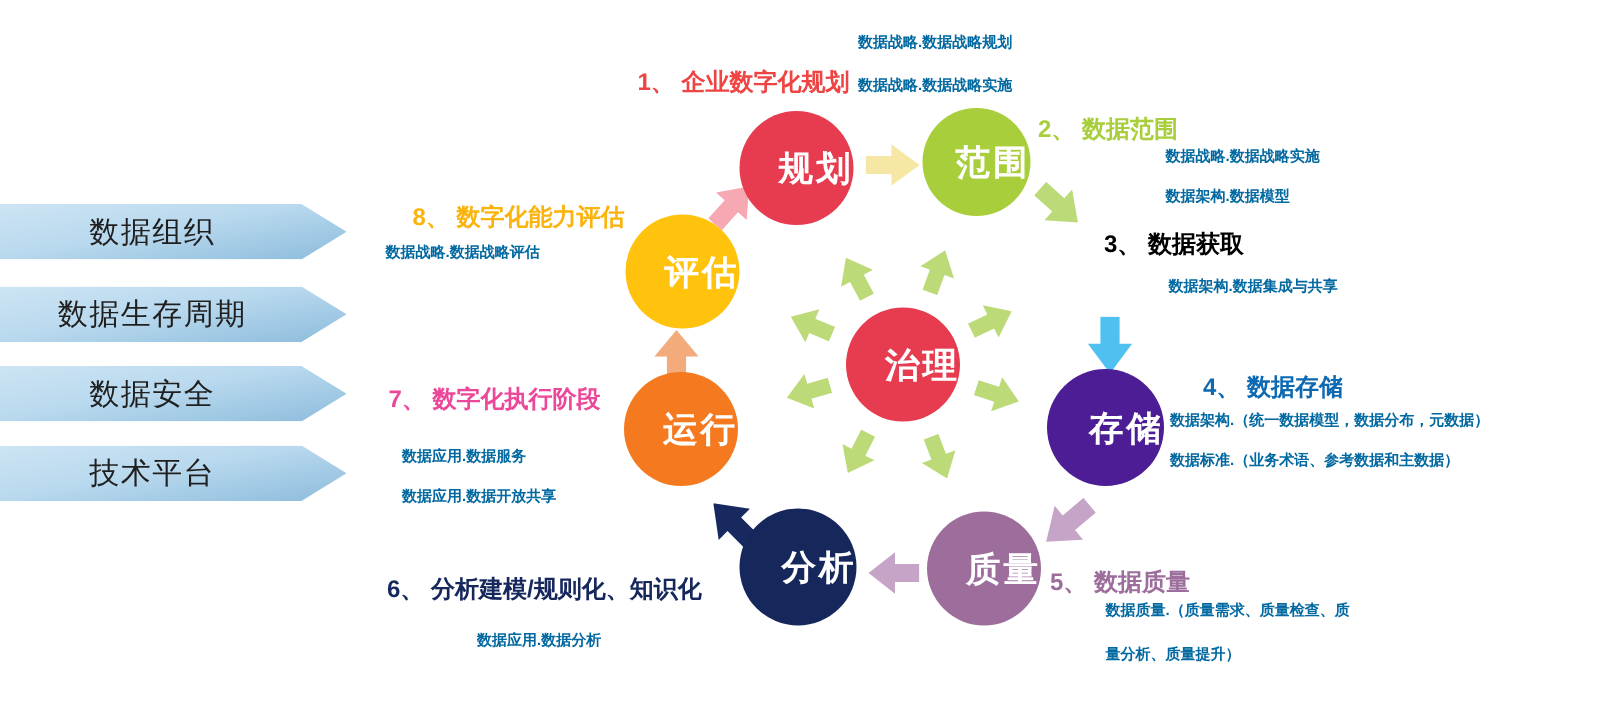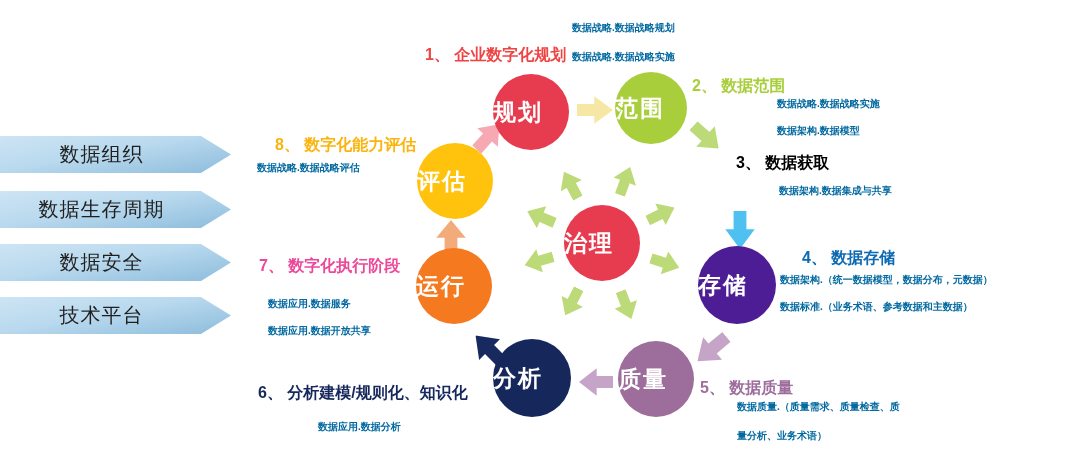--- a/index.html
+++ b/index.html
@@ -14,21 +14,21 @@
     position:absolute; left:0; width:231px; height:37px;
     clip-path:polygon(0 0, 87% 0, 100% 50%, 87% 100%, 0 100%);
     background:linear-gradient(170deg,#cde4f4 0%,#b9d9ee 45%,#8cbcdc 100%);
     display:flex; align-items:center; justify-content:center;
     padding-right:28px;
   }
   .banner span { font-size:20px; color:#1f1f1f; letter-spacing:1px; }
   
   .circle {
     position:absolute; border-radius:50%;
-    display:flex; align-items:center; justify-content:flex-start;
+    display:flex; align-items:center; justify-content:flex-end;
   }
   .circle span { color:#ffffff; font-weight:bold; font-size:23px; letter-spacing:2px; }
   
   .arr {
     position:absolute; width:36px; height:30px;
     clip-path:polygon(0% 30%, 48% 30%, 48% 4%, 100% 50%, 48% 96%, 48% 70%, 0% 70%);
     transform:translate(-50%,-50%) rotate(var(--rot,0deg));
   }
   .arr.radial { width:30px; height:26px; }
   
@@ -106,21 +106,21 @@
 
   <div class="note-title" style="left: 736px; top: 153px; color: #000000;">3、 数据获取</div>
   <div class="note-line" style="left:779px;top:184px">数据架构.数据集成与共享</div>
 
   <div class="note-title" style="left: 802px; top: 248px; color: rgb(13, 105, 178);">4、 数据存储</div>
   <div class="note-line" style="left:780px;top:273px">数据架构.（统一数据模型，数据分布，元数据）</div>
   <div class="note-line" style="left:780px;top:300px">数据标准.（业务术语、参考数据和主数据）</div>
 
   <div class="note-title" style="left: 700px; top: 378px; color: rgb(157, 109, 156);">5、 数据质量</div>
   <div class="note-line" style="left:737px;top:400px">数据质量.（质量需求、质量检查、质</div>
-  <div class="note-line" style="left:737px;top:429px">量分析、业务术语）</div>
+  <div class="note-line" style="left:737px;top:429px">量分析、质量提升）</div>
 
   <div class="note-title" style="left: 258px; top: 383px; color: rgb(22, 39, 92);">6、 分析建模/规则化、知识化</div>
   <div class="note-line" style="left:318px;top:420px">数据应用.数据分析</div>
 
   <div class="note-title" style="left: 259px; top: 256px; color: #ec4899;">7、 数字化执行阶段</div>
   <div class="note-line" style="left:268px;top:297px">数据应用.数据服务</div>
   <div class="note-line" style="left:268px;top:324px">数据应用.数据开放共享</div>
 
   <div class="note-title" style="left: 275px; top: 135px; color: rgb(251, 180, 13);">8、 数字化能力评估</div>
   <div class="note-line" style="left:257px;top:161px">数据战略.数据战略评估</div>

